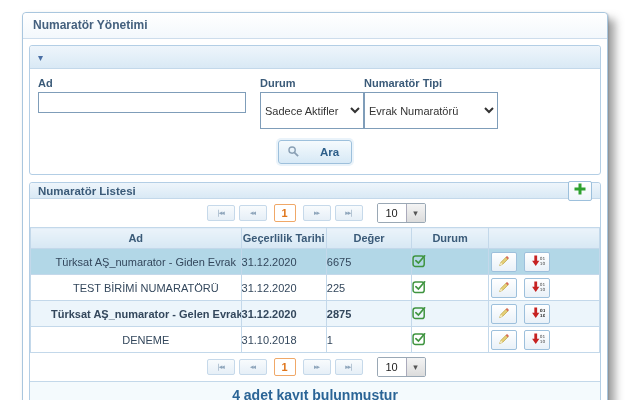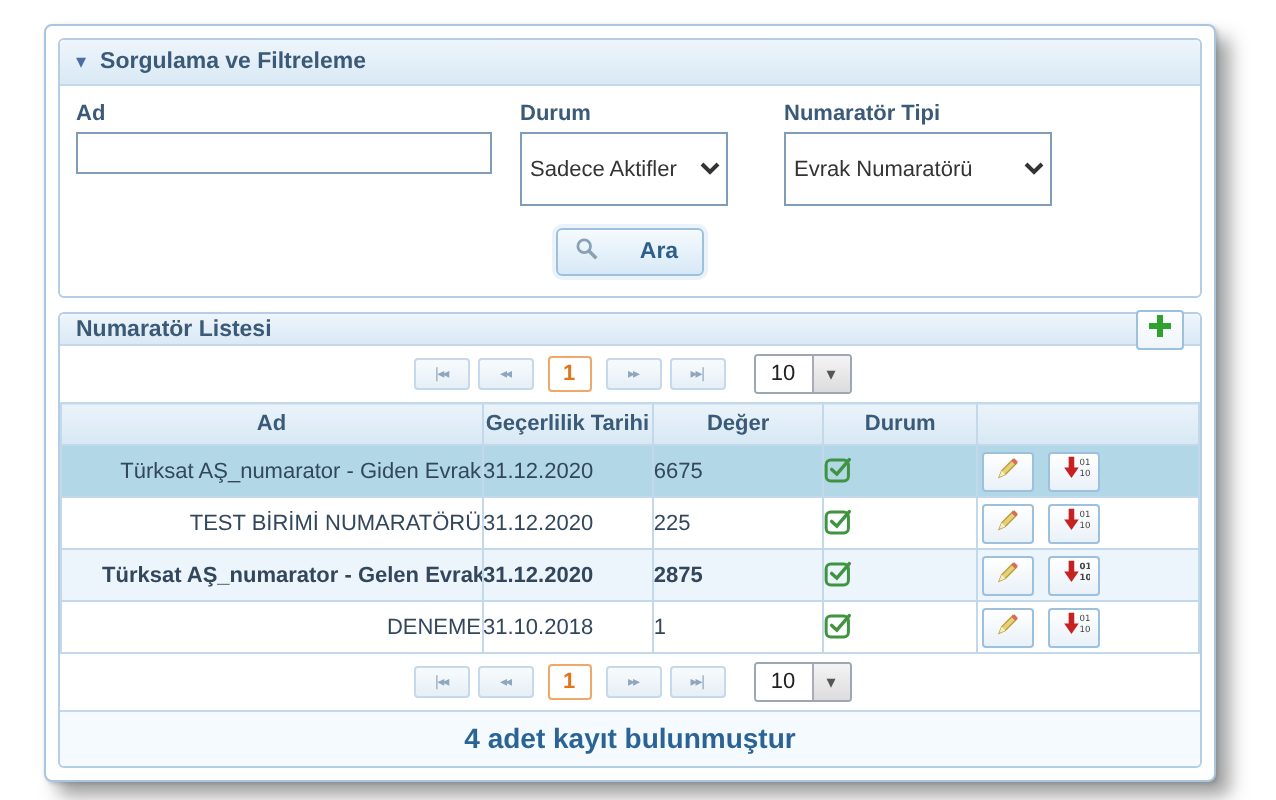--- a/index.html
+++ b/index.html
@@ -24,21 +24,21 @@
 
   .filter-body { padding:8px 8px 10px 8px; }
   .fields { display:flex; align-items:flex-start; }
   .field label { display:block; font-size:11px; font-weight:bold; color:#3a5a78; margin-bottom:3px; }
   .txt { width:208px; height:21px; border:1px solid #7f9db9; font-size:11px; padding:0 4px;
          font-family:"Liberation Sans","DejaVu Sans",sans-serif; }
   select { height:37px; border:1px solid #7f9db9; background:#fff; font-size:11px; color:#333;
            font-family:"Liberation Sans","DejaVu Sans",sans-serif; }
   .sel-durum { width:104px; }
   .sel-tip   { width:134px; }
-  .f-gap1 { margin-left:14px; } .f-gap2 { margin-left:28px; }
+  .f-gap1 { margin-left:14px; } .f-gap2 { }
 
   .search-row { display:flex; justify-content:center; margin-top:11px; }
   .btn-ara { display:inline-flex; align-items:center; gap:20px; height:24px; padding:0 12px 0 8px;
              background:linear-gradient(#f5fafd,#d7e9f6); border:1px solid #9dc0dc; border-radius:3px;
              box-shadow:0 0 0 2px #eaf3fa; font-size:11.5px; font-weight:bold; color:#2e5f8a; cursor:pointer; }
 
   .list-panel { margin-top:7px; }
   .list-header { justify-content:flex-start; position:relative; height:16px; }
   .btn-add { margin-left:auto; width:24px; height:20px; display:flex; align-items:center; justify-content:center;
              background:linear-gradient(#ffffff,#eef5fa); border:1px solid #9dc0dc; border-radius:2px; cursor:pointer; }
@@ -55,42 +55,42 @@
              overflow:hidden; cursor:pointer; }
   .pg-size-value { width:28px; background:#fff; display:flex; align-items:center; justify-content:center;
              font-size:11px; color:#222; }
   .pg-size-btn { width:19px; display:flex; align-items:center; justify-content:center;
              background:linear-gradient(#f4f4f4,#dcdcdc); border-left:1px solid #aab; color:#555; font-size:9px; }
 
   table { width:100%; border-collapse:collapse; table-layout:fixed; font-size:11px; }
   th, td { border:1px solid #c3d8ea; overflow:hidden; white-space:nowrap; }
   th { height:21px; background:linear-gradient(#ebf3fa,#d7e8f4); color:#3a5a78; font-weight:bold; text-align:center; }
   td { height:26px; text-align:left; color:#33475c; background:#fff; }
-  td.c-ad { text-align:right; padding-left:20px; }
+  td.c-ad { text-align:center; padding-left:20px; }
   tr.selected td { background:#b2d7e7; }
   tr.stripe td { background:#ecf5fb;font-weight:bold; }
   .mini-btn { width:26px; height:20px; margin:0 2px; display:inline-flex; align-items:center; justify-content:center;
               background:linear-gradient(#ffffff,#e9f1f8); border:1px solid #9dc0dc; border-radius:2px;
               vertical-align:middle; cursor:pointer; }
   .status-wrap { display:inline-flex; align-items:center; justify-content:center; }
 
   .list-footer { border-top:1px solid #c3d8ea; background:#f4fafd; text-align:center;
                  font-size:14px; font-weight:bold; color:#2a6496; padding:5px 0 6px 0;
                  border-radius:0 0 3px 3px; }
 </style>
 </head>
 <body>
 
 <div class="dialog">
+  <div class="dialog-header">Numaratör Yönetimi</div>
   <div class="dialog-body">
 
     <div class="panel">
       <div class="panel-header">
         <span class="collapse-icon">▾</span>
-        <span>Sorgulama ve Filtreleme</span>
       </div>
       <div class="filter-body">
         <div class="fields">
           <div class="field">
             <label>Ad</label>
             <input class="txt" type="text" value="" style="">
           </div>
           <div class="field f-gap1">
             <label>Durum</label>
             <select class="sel-durum">

